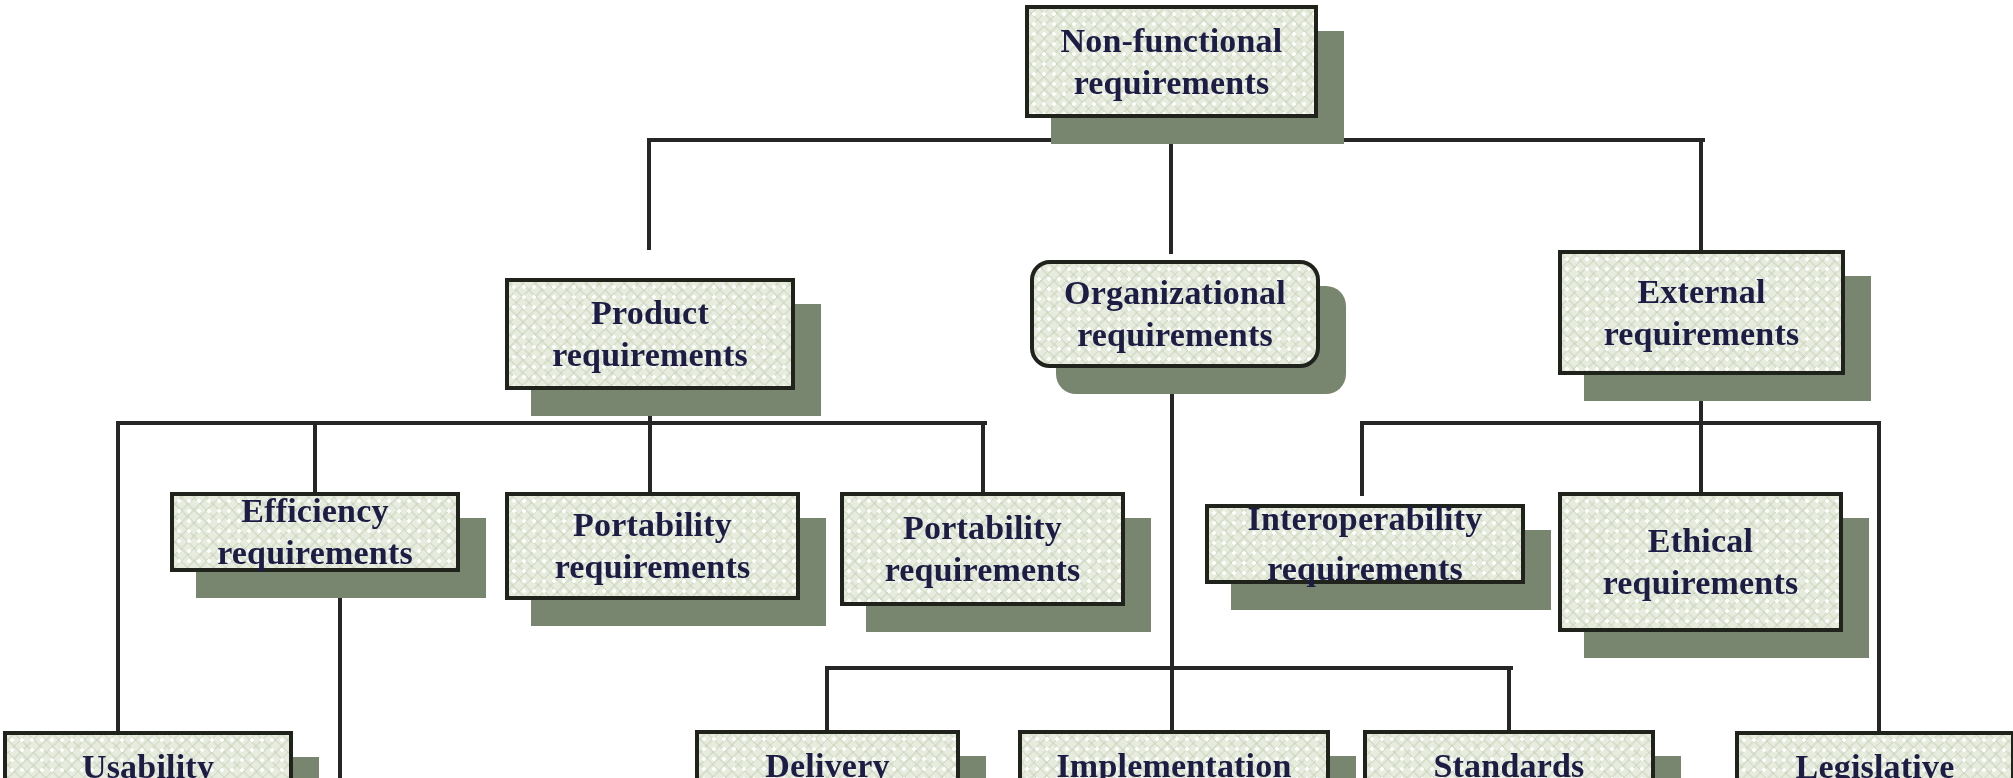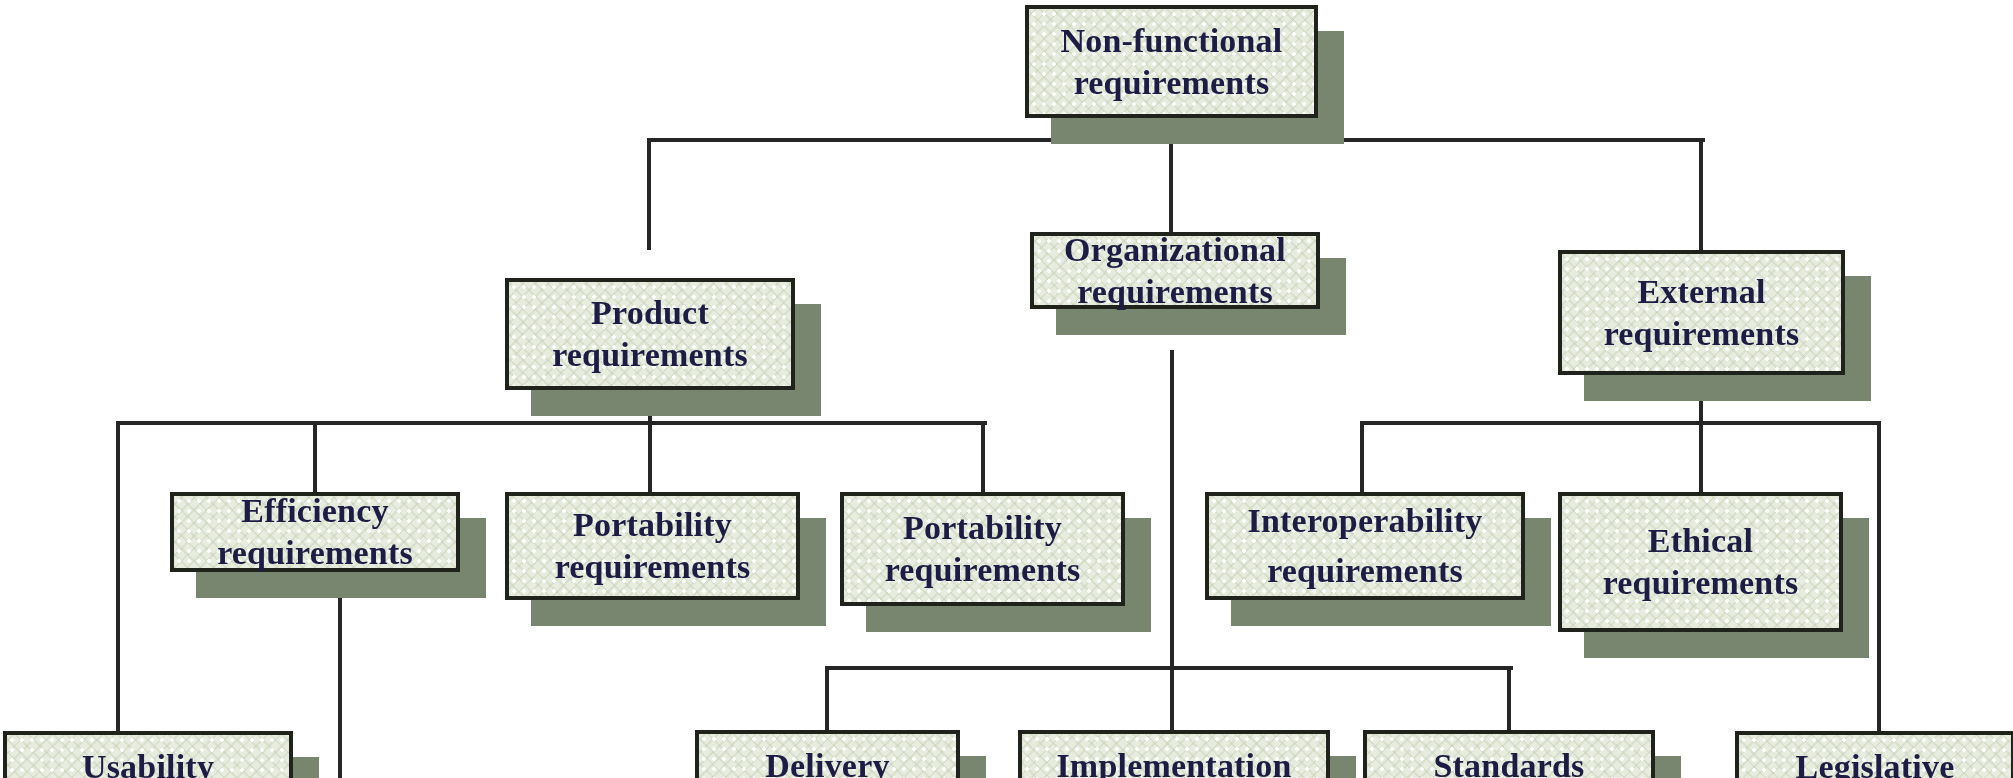--- a/index.html
+++ b/index.html
@@ -83,21 +83,21 @@
   <div class="node" style="left:1025px;top:5px;width:293px;height:113px;">
     <span>Non-functional</span>
     <span>requirements</span>
   </div>
 
   <div class="node" style="left:505px;top:246px;width:290px;height:112px;margin-top:32px;">
     <span>Product</span>
     <span>requirements</span>
   </div>
 
-  <div class="node" style="left:1030px;top:232px;width:290px;height:77px;">
+  <div class="node" style="left:1030px;top:260px;width:290px;height:108px;border-radius:20px;">
     <span>Organizational</span>
     <span>requirements</span>
   </div>
 
   <div class="node" style="left:1558px;top:250px;width:287px;height:125px;">
     <span>External</span>
     <span>requirements</span>
   </div>
 
   <div class="node" style="left:170px;top:492px;width:290px;height:80px;">
@@ -108,21 +108,21 @@
   <div class="node" style="left:505px;top:492px;width:295px;height:108px;">
     <span>Portability</span>
     <span>requirements</span>
   </div>
 
   <div class="node" style="left:840px;top:492px;width:285px;height:114px;">
     <span>Portability</span>
     <span>requirements</span>
   </div>
 
-  <div class="node" style="left:1205px;top:492px;width:320px;height:108px;gap:8px;">
+  <div class="node" style="left:1205px;top:504px;width:320px;height:80px;gap:8px;">
     <span>Interoperability</span>
     <span>requirements</span>
   </div>
 
   <div class="node" style="left:1558px;top:492px;width:285px;height:140px;">
     <span>Ethical</span>
     <span>requirements</span>
   </div>
 
   <div class="node clipped" style="left:3px;top:731px;width:290px;height:115px;">

